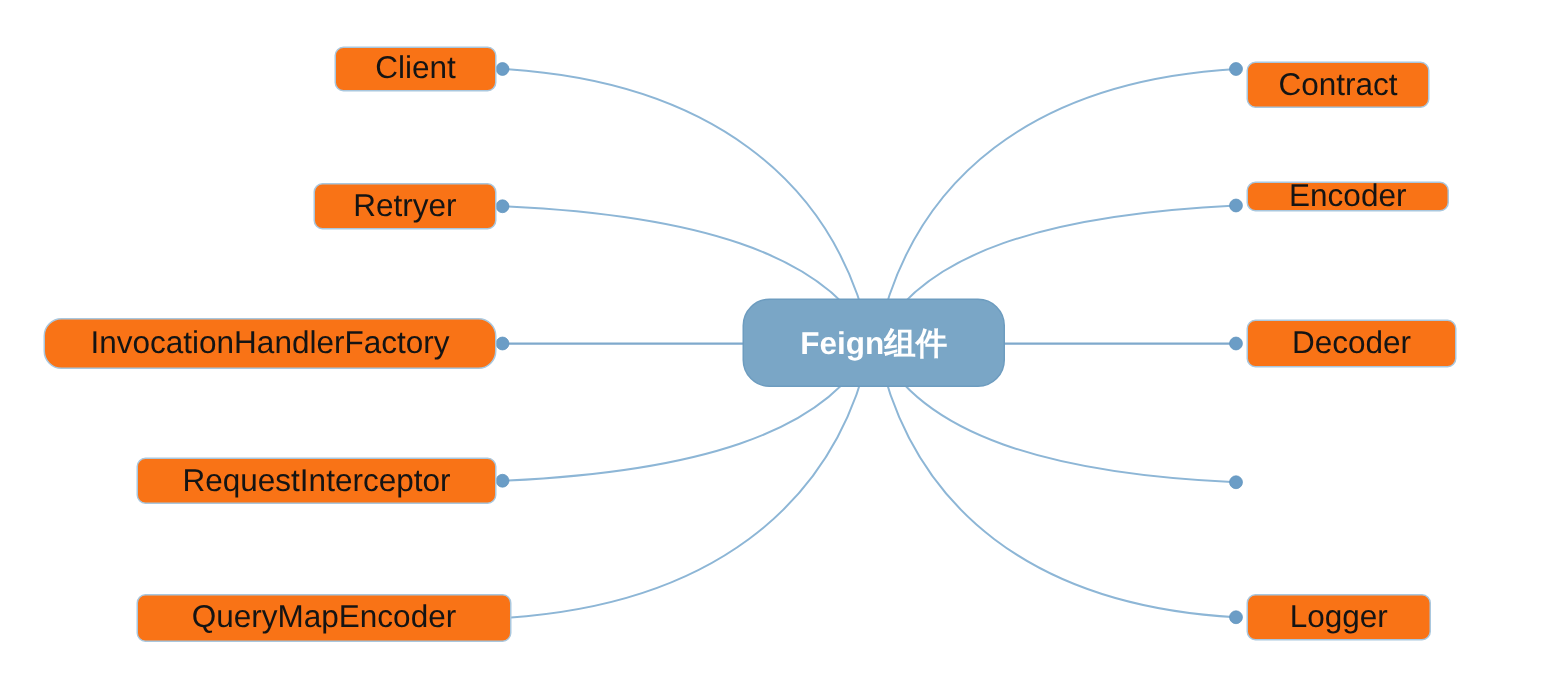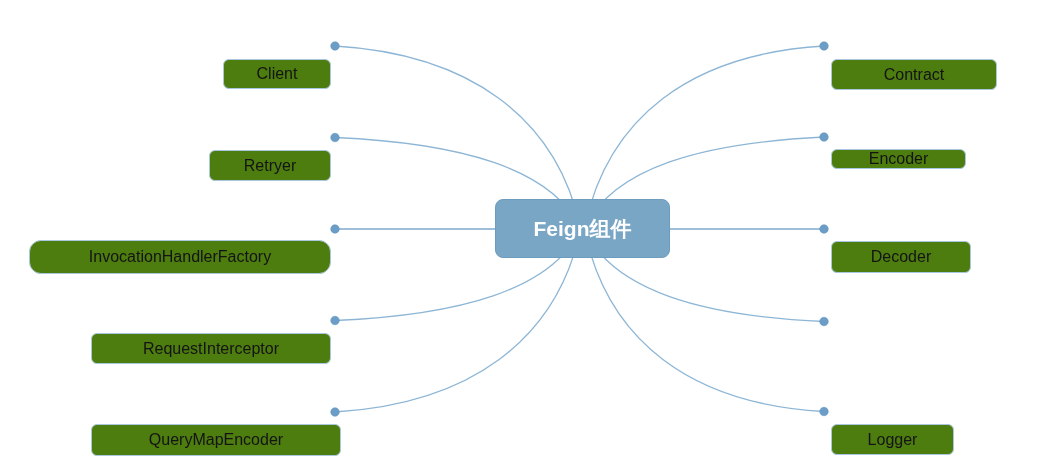--- a/index.html
+++ b/index.html
@@ -35,43 +35,42 @@
     fill: #6b9dc6;
     stroke: #5f93bd;
     stroke-width: 0.5;
   }
   .leaf {
     position: absolute;
     z-index: 2;
     display: flex;
     align-items: center;
     justify-content: center;
-    background: #4d7c0f;
+    background: #f97316;
     border: 1.3px solid #a9c7de;
     border-radius: 6px;
-    font-size: 16px;
+    font-size: 21px;
     color: #141414;
     box-sizing: border-box;
     white-space: nowrap;
     cursor: default;
-    margin-top: 28px;
   }
   .center-node {
     position: absolute;
     z-index: 3;
     left: 495px;
     top: 199px;
     width: 175px;
     height: 59px;
     display: flex;
     align-items: center;
     justify-content: center;
     background: #7aa6c6;
     border: 1px solid #6d9cbf;
-    border-radius: 8px;
+    border-radius: 18px;
     color: #ffffff;
     font-weight: bold;
     font-size: 21px;
     box-sizing: border-box;
     white-space: nowrap;
     cursor: default;
   }
 </style>
 </head>
 <body>
@@ -114,21 +113,21 @@
   <div class="leaf" style="left:29px; top:212px; width:302px; height:34px;border-radius:12px;">
     <span>InvocationHandlerFactory</span>
   </div>
   <div class="leaf" style="left:91px; top:305px; width:240px; height:31px;">
     <span>RequestInterceptor</span>
   </div>
   <div class="leaf" style="left:91px; top:396px; width:250px; height:32px;">
     <span>QueryMapEncoder</span>
   </div>
 
-  <div class="leaf" style="left:831px; top:31px; width:166px; height:31px;">
+  <div class="leaf" style="left:831px; top:41px; width:122px; height:31px;">
     <span>Contract</span>
   </div>
   <div class="leaf" style="left:831px; top:121px; width:135px; height:20px;">
     <span>Encoder</span>
   </div>
   <div class="leaf" style="left:831px; top:213px; width:140px; height:32px;">
     <span>Decoder</span>
   </div>
   <div class="leaf" style="left:831px; top:396px; width:123px; height:31px;">
     <span>Logger</span>

